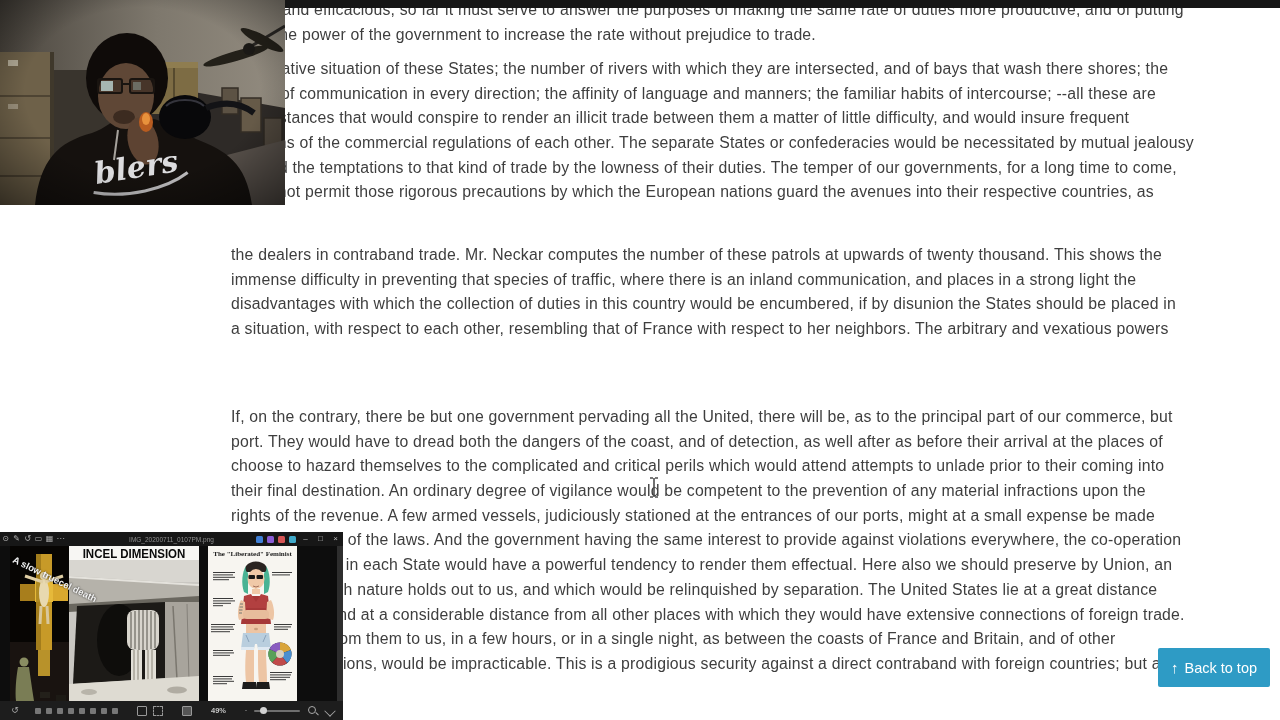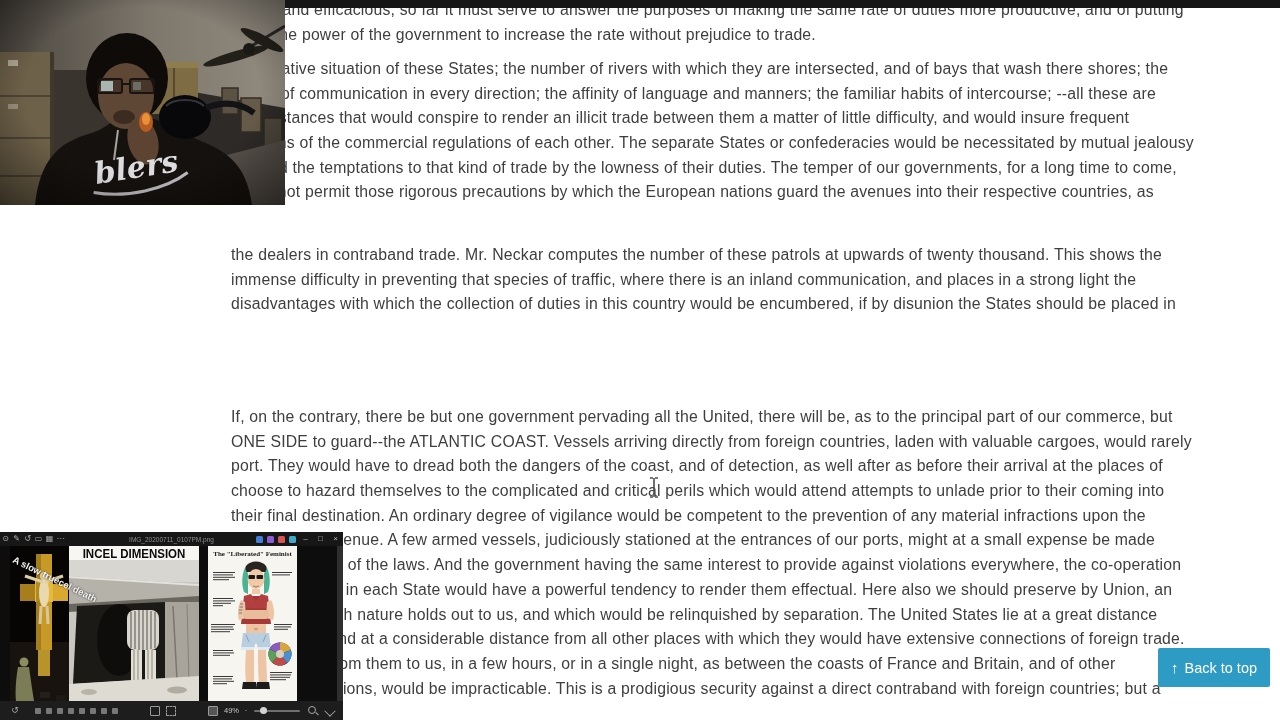--- a/index.html
+++ b/index.html
@@ -49,21 +49,21 @@
   .fem-title{position:absolute;left:0;top:4px;width:89px;text-align:center;color:#1a1a1a;
              font-size:7px;font-weight:700;font-family:"Liberation Serif","DejaVu Serif",serif;}
   .dali-caption{position:absolute;left:14px;top:552px;z-index:12;color:#f2f2f2;font-size:9.5px;
                 font-weight:700;transform:rotate(26deg);transform-origin:left top;
                 text-shadow:0 0 2px rgba(0,0,0,.9);white-space:nowrap;pointer-events:none;}
   .v-bottombar{position:absolute;left:0;top:169px;width:343px;height:19px;background:#1d1d1d;
                display:flex;align-items:center;color:#9f9f9f;}
   .vb-icon{color:#a8a8a8;font-size:9px;line-height:19px;text-align:center;cursor:pointer;}
   .vb-sq{width:6px;height:6px;background:#777;border-radius:1px;margin:0 2.5px;cursor:pointer;}
   .vb-box{width:8px;height:8px;border:1px solid #999;border-radius:1px;margin:0 3px;cursor:pointer;}
-  .vb-zoomtext{font-size:7.5px;color:#c5c5c5;margin:0 3px;}
+  .vb-zoomtext{font-size:7.5px;color:#c5c5c5;margin:0 16px;font-weight:bold;}
   .vb-slider{position:relative;width:46px;height:2px;background:#6f6f6f;border-radius:1px;margin:0 4px;cursor:pointer;}
   .vb-knob{position:absolute;left:6px;top:-2.5px;width:7px;height:7px;border-radius:50%;background:#d2d2d2;}
   .vb-mag{position:relative;width:9px;height:9px;margin:0 4px;cursor:pointer;}
   .vb-mag .lens{position:absolute;left:0;top:0;width:6px;height:6px;border:1.3px solid #a8a8a8;border-radius:50%;}
   .vb-mag .handle{position:absolute;left:6.5px;top:6.5px;width:3.5px;height:1.4px;background:#a8a8a8;transform:rotate(45deg);}
   .vb-exp{width:9px;height:9px;border-left:1.4px solid #a8a8a8;border-bottom:1.4px solid #a8a8a8;
           transform:rotate(-45deg) scale(.8);margin:0 4px;cursor:pointer;}
 </style>
 </head>
 <body>
@@ -79,24 +79,24 @@
       <div class="tline">facility of communication in every direction; the affinity of language and manners; the familiar habits of intercourse; --all these are</div>
       <div class="tline">circumstances that would conspire to render an illicit trade between them a matter of little difficulty, and would insure frequent</div>
       <div class="tline">evasions of the commercial regulations of each other. The separate States or confederacies would be necessitated by mutual jealousy</div>
       <div class="tline">to avoid the temptations to that kind of trade by the lowness of their duties. The temper of our governments, for a long time to come,</div>
       <div class="tline">would not permit those rigorous precautions by which the European nations guard the avenues into their respective countries, as</div>
     </div>
   <div class="para" style="top:243px">
       <div class="tline">the dealers in contraband trade. Mr. Neckar computes the number of these patrols at upwards of twenty thousand. This shows the</div>
       <div class="tline">immense difficulty in preventing that species of traffic, where there is an inland communication, and places in a strong light the</div>
       <div class="tline">disadvantages with which the collection of duties in this country would be encumbered, if by disunion the States should be placed in</div>
+      <div class="tline">a situation, with respect to each other, resembling that of France with respect to her neighbors. The arbitrary and vexatious powers</div>
     </div>
   <div class="para" style="top:405px">
       <div class="tline">If, on the contrary, there be but one government pervading all the United, there will be, as to the principal part of our commerce, but</div>
-      <div class="tline">ONE SIDE to guard--the ATLANTIC COAST. Vessels arriving directly from foreign countries, laden with valuable cargoes, would rarely</div>
       <div class="tline">port. They would have to dread both the dangers of the coast, and of detection, as well after as before their arrival at the places of</div>
       <div class="tline">choose to hazard themselves to the complicated and critical perils which would attend attempts to unlade prior to their coming into</div>
       <div class="tline">their final destination. An ordinary degree of vigilance would be competent to the prevention of any material infractions upon the</div>
       <div class="tline">rights of the revenue. A few armed vessels, judiciously stationed at the entrances of our ports, might at a small expense be made</div>
       <div class="tline">useful sentinels of the laws. And the government having the same interest to provide against violations everywhere, the co-operation</div>
       <div class="tline">of its measures in each State would have a powerful tendency to render them effectual. Here also we should preserve by Union, an</div>
       <div class="tline">advantage which nature holds out to us, and which would be relinquished by separation. The United States lie at a great distance</div>
       <div class="tline">from Europe, and at a considerable distance from all other places with which they would have extensive connections of foreign trade.</div>
       <div class="tline">The passage from them to us, in a few hours, or in a single night, as between the coasts of France and Britain, and of other</div>
       <div class="tline">neighboring nations, would be impracticable. This is a prodigious security against a direct contraband with foreign countries; but a</div>

